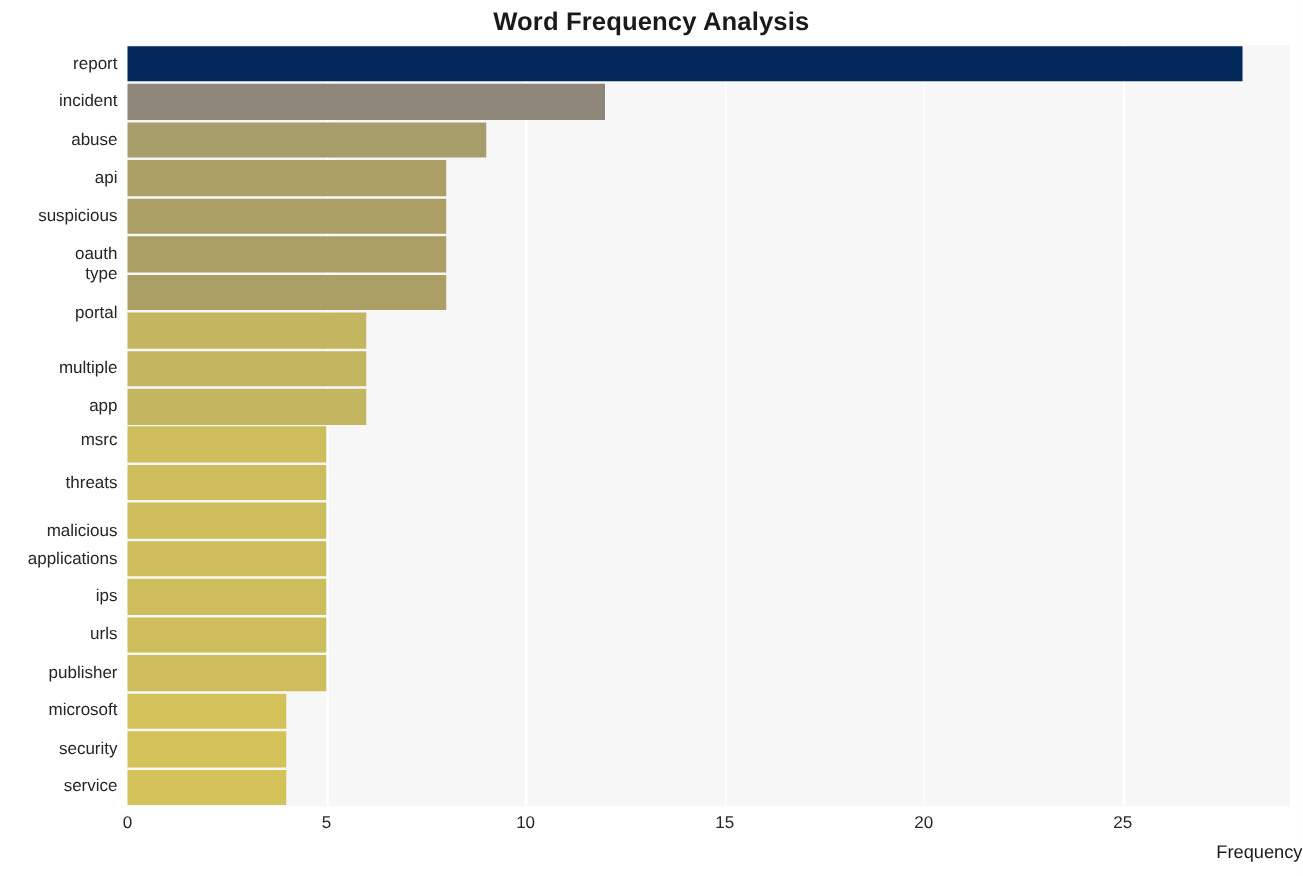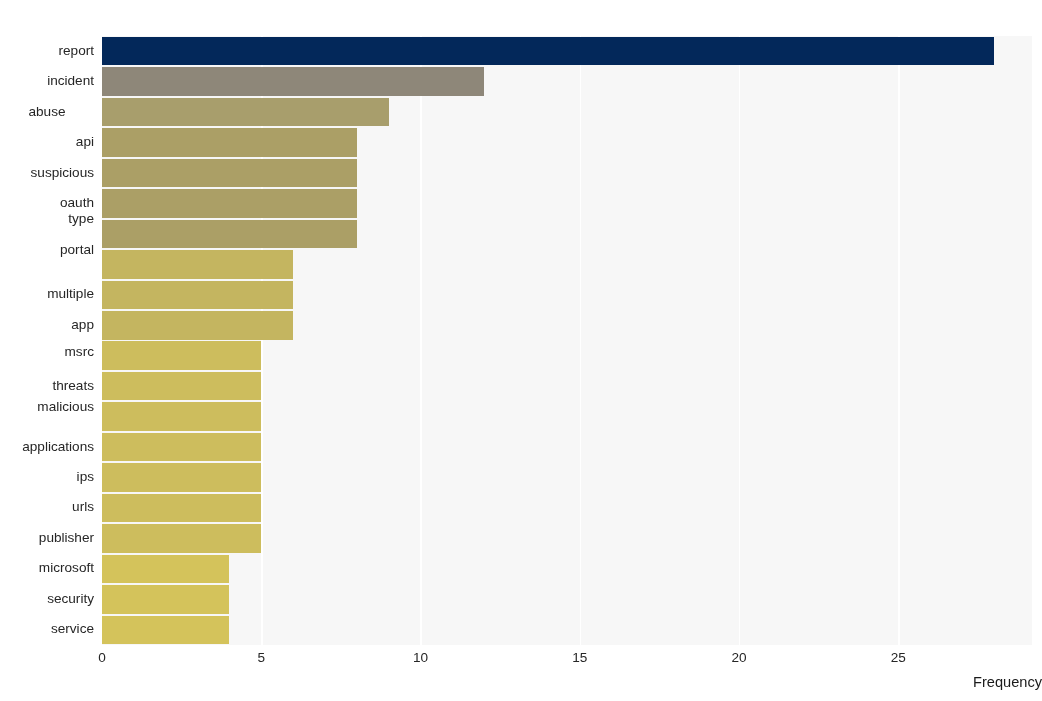--- a/index.html
+++ b/index.html
@@ -112,20 +112,21 @@
     text-align: right;
     font-size: 14.6px;
     color: #1a1a1a;
   }
 </style>
 </head>
 <body>
 
 <div id="figure">
 
+  <div id="chart-title">Word Frequency Analysis</div>
 
   <div id="plot-area">
     <div id="gridlines">
         <div class="gridline-v" style="left: 159.247px;"></div>
         <div class="gridline-v" style="left: 318.493px;"></div>
         <div class="gridline-v" style="left: 477.74px;"></div>
         <div class="gridline-v" style="left: 636.986px;"></div>
         <div class="gridline-v" style="left: 796.233px;"></div>
       </div>
     <div id="bars">
@@ -188,31 +189,31 @@
         </div>
         <div class="bar-row" style="top: 579.525px; width: 930px;">
           <div class="bar" title="service: 4" style="width: 127.397px; background: rgb(212, 195, 91);"></div>
         </div>
       </div>
   </div>
 
   <div id="ytick-layer">
       <div class="ytick" style="top: 6.725px; margin-left: 37px;">report</div>
       <div class="ytick" style="top: 37.175px;">incident</div>
-      <div class="ytick" style="top: 67.625px; text-align: center;">abuse</div>
+      <div class="ytick" style="top: 67.625px;">abuse</div>
       <div class="ytick" style="top: 98.075px; padding-left: 42px;">api</div>
       <div class="ytick" style="top: 128.525px;">suspicious</div>
       <div class="ytick" style="top: 158.975px;">oauth</div>
       <div class="ytick" style="top: 175px; padding-left: 37px;">type</div>
       <div class="ytick" style="top: 206px;">portal</div>
       <div class="ytick" style="top: 250.325px;">multiple</div>
       <div class="ytick" style="top: 280.775px;">app</div>
       <div class="ytick" style="top: 308px;">msrc</div>
       <div class="ytick" style="top: 341.675px;">threats</div>
-      <div class="ytick" style="top: 363px; text-align: right;">malicious</div>
+      <div class="ytick" style="top: 381px; text-align: right;">malicious</div>
       <div class="ytick" style="top: 402.575px;">applications</div>
       <div class="ytick" style="top: 433.025px;">ips</div>
       <div class="ytick" style="top: 463.475px;">urls</div>
       <div class="ytick" style="top: 493.925px;">publisher</div>
       <div class="ytick" style="top: 524.375px;">microsoft</div>
       <div class="ytick" style="top: 554.825px;">security</div>
       <div class="ytick" style="top: 585.275px;">service</div>
     </div>
 
   <div id="xtick-layer">

